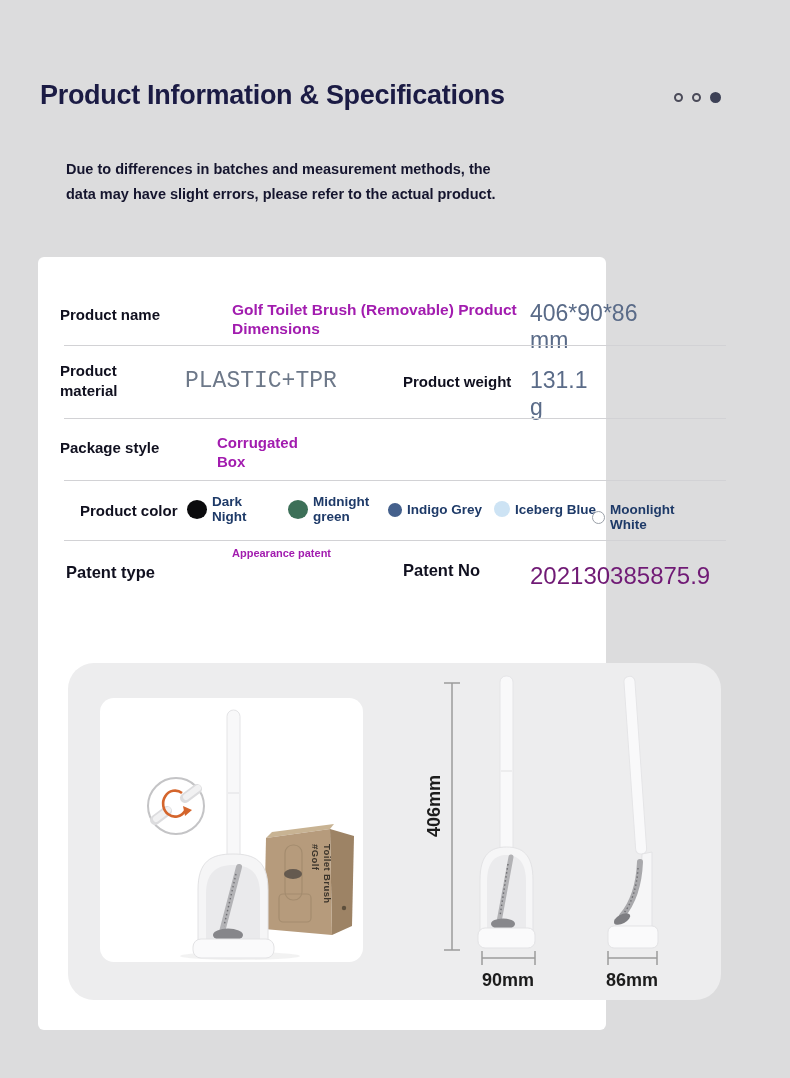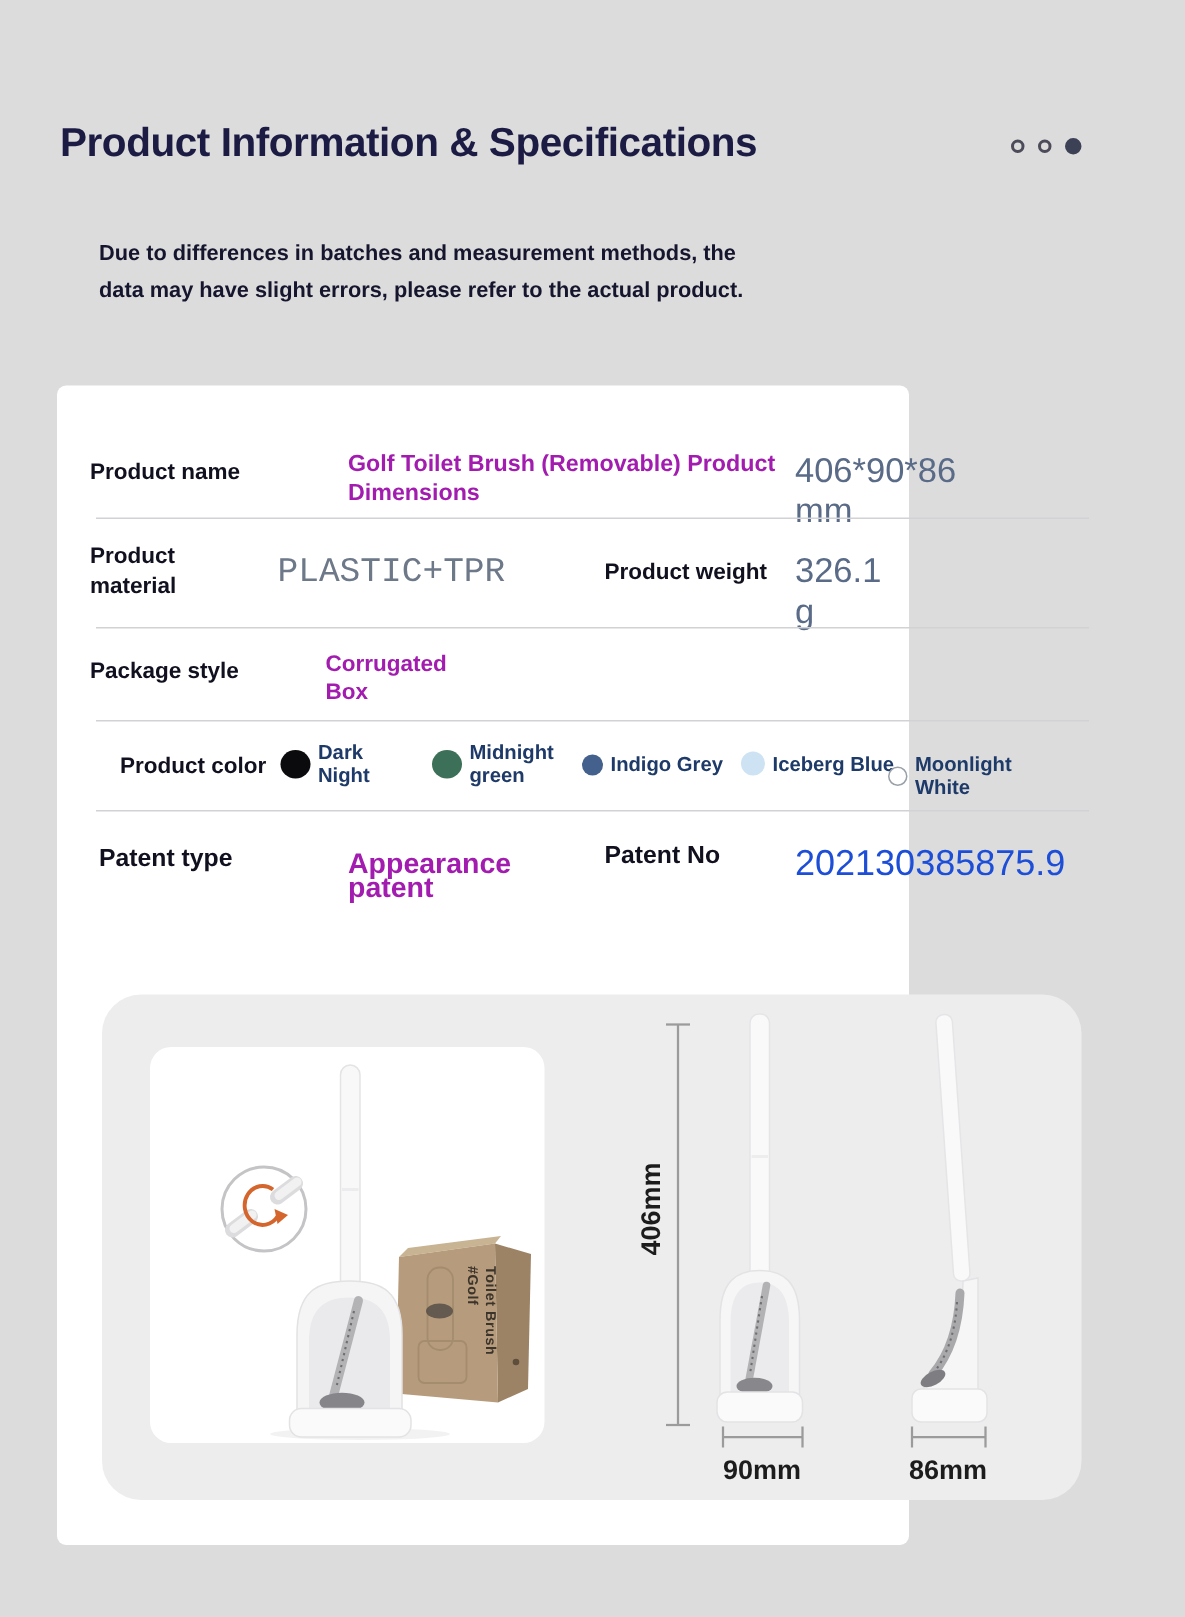--- a/index.html
+++ b/index.html
@@ -18,21 +18,21 @@
 
   
   .card { position:absolute; left:38px; top:257px; width:568px; height:773px;
           background:#ffffff; border-radius:6px; }
   .divider { position:absolute; left:26px; width:662px; height:0; border-top:1px solid #d2d2d5; }
   .lbl { position:absolute; font-size:15px; font-weight:700; color:#10101f; line-height:20px; }
   .lbl-lg { font-size:16.5px; }
   .val-navy { position:absolute; font-size:15.5px; font-weight:700; color:#a21caf; line-height:19px;margin-left:47px; }
   .val-big { position:absolute; font-size:23px; font-weight:400; color:#5a6b88; }
   .val-big.lighter { color:#6d7889;font-family:Liberation Mono, monospace; }
-  .val-big.patent { font-size:24px; color:#1d4ed8; }
+  .val-big.patent { font-size:24px; color:#701a75; }
 
   
   .swatch-group { position:absolute; display:flex; align-items:center; gap:5px; }
   .swatch { border-radius:50%; flex:0 0 auto; }
   .swatch-label { font-size:13.5px; font-weight:700; color:#1e3a68; line-height:15px; }
   .ring { border:1.5px solid #9aa0a8; background:#ffffff; }
 
   
   .panel { position:absolute; left:68px; top:663px; width:653px; height:337px;
            background:#ededee; border-radius:26px; }
@@ -63,21 +63,21 @@
   <div class="card">
 
     <div class="lbl" style="left:22px; top:48px;">Product name</div>
     <div class="val-navy" style="left:147px; top:43px; width:320px;">Golf Toilet Brush (Removable) Product Dimensions</div>
     <div class="val-big" style="left:492px; top:43px;">406*90*86 mm</div>
     <div class="divider" style="top:88px;"></div>
 
     <div class="lbl" style="left:22px; top:104px; width:90px;">Product material</div>
     <div class="val-big lighter" style="left:147px; top:111px;">PLASTIC+TPR</div>
     <div class="lbl" style="left:365px; top:115px;">Product weight</div>
-    <div class="val-big" style="left:492px; top:110px;">326.1 g</div>
+    <div class="val-big" style="left:492px; top:110px;">131.1 g</div>
     <div class="divider" style="top:161px;"></div>
 
     <div class="lbl" style="left:22px; top:181px;">Package style</div>
     <div class="val-navy" style="left:132px; top:176px; width:95px; font-size:15px;">Corrugated Box</div>
     <div class="divider" style="top:223px;"></div>
 
     <div class="lbl" style="left:22px; top:244px;margin-left:20px;">Product color</div>
 
     <div class="swatch-group" style="left:149px; top:237px;">
       <span class="swatch" style="width: 20px; height: 19px; background: rgb(11, 11, 13);"></span>
@@ -95,21 +95,21 @@
       <span class="swatch" style="width: 16px; height: 16px; background: rgb(205, 227, 244);"></span>
       <span class="swatch-label">Iceberg Blue</span>
     </div>
     <div class="swatch-group" style="left:554px; top:245px;">
       <span class="swatch ring" style="width:13px;height:13px;"></span>
       <span class="swatch-label">Moonlight White</span>
     </div>
     <div class="divider" style="top:283px;"></div>
 
     <div class="lbl lbl-lg" style="left:28px; top:305px;">Patent type</div>
-    <div class="val-navy" style="left:147px; top:312px; width:100px; font-size:19px; line-height:16px;">Appearance patent</div>
+    <div class="val-navy" style="left:147px; top:288px; width:100px; font-size:11px; line-height:16px;">Appearance patent</div>
     <div class="lbl lbl-lg" style="left:365px; top:303px;">Patent No</div>
     <div class="val-big patent" style="left:492px; top:305px;">202130385875.9</div>
 
     <div class="panel" style="left:30px; top:406px;">
 
       <div class="photo-card">
         <svg width="263" height="264" viewBox="0 0 263 264">
 
           <ellipse cx="140" cy="258" rx="60" ry="4" fill="#000000" opacity="0.05"></ellipse>
 

